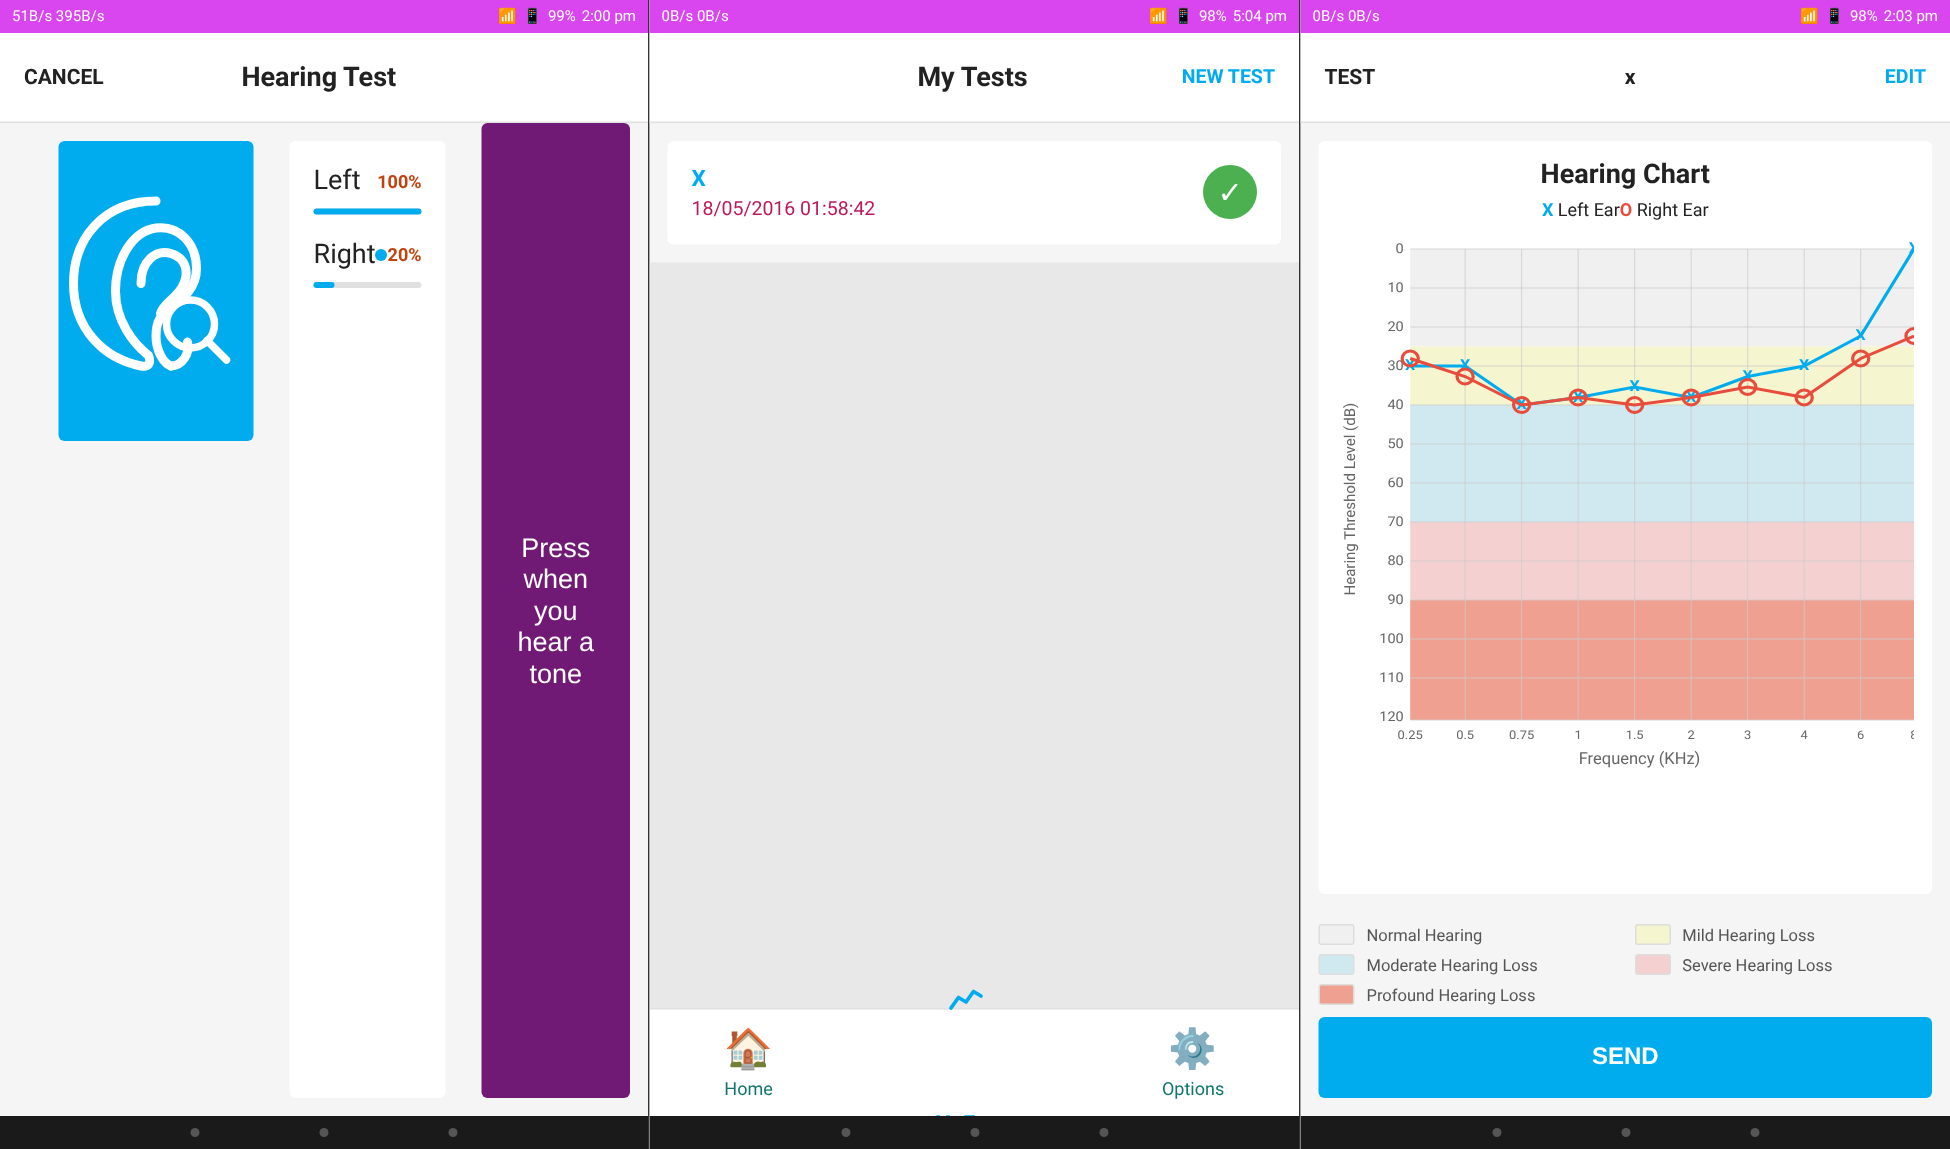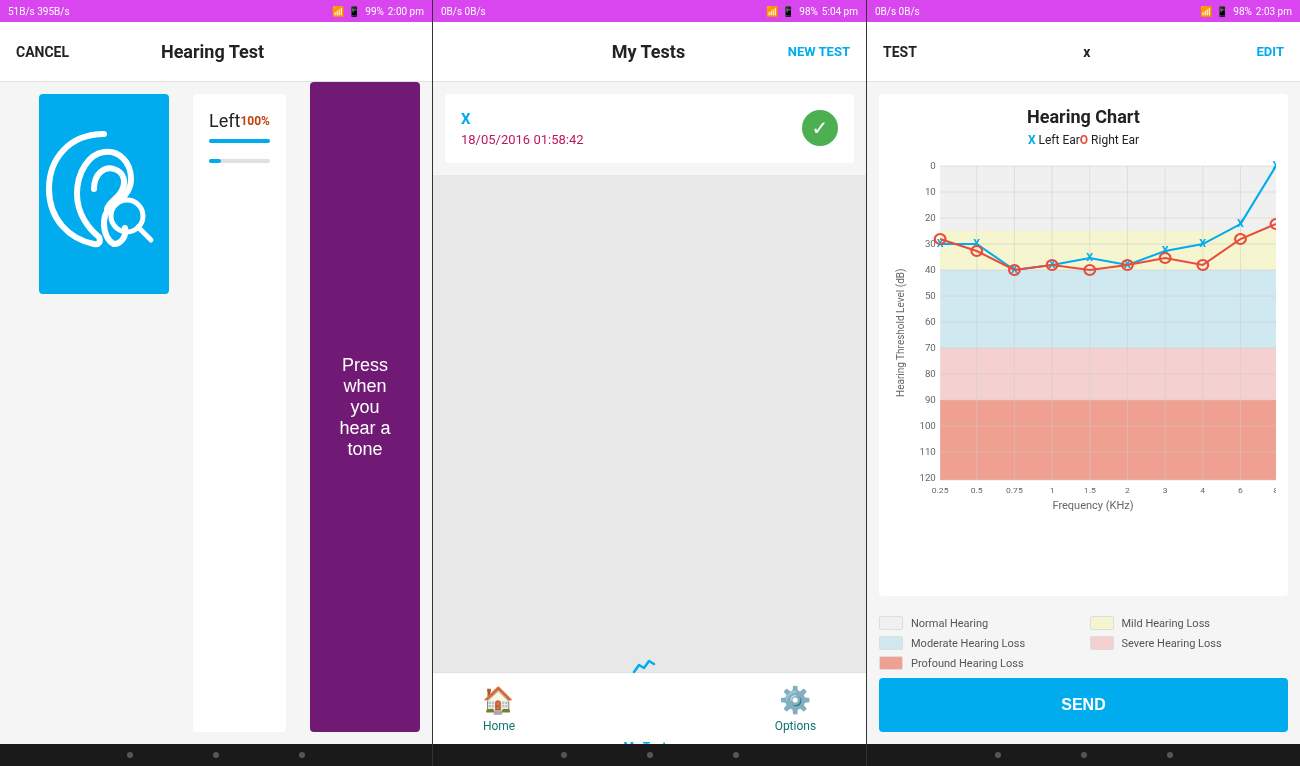--- a/index.html
+++ b/index.html
@@ -118,20 +118,25 @@
         <div class="progress-row">
           <div class="progress-label-row">
             <span class="progress-label">Left</span>
             <span class="progress-pct">100%</span>
           </div>
           <div class="progress-bar-bg">
             <div class="progress-bar-fill" style="width:100%"></div>
           </div>
         </div>
         <div class="progress-row">
+          <div class="progress-label-row">
+            <span class="progress-label">Right</span>
+            <span class="spinner-dot"></span>
+            <span class="progress-pct">20%</span>
+          </div>
           <div class="progress-bar-bg">
             <div class="progress-bar-fill" style="width:20%"></div>
           </div>
         </div>
       </div>
 
       <div style="flex:1"></div>
 
       <button class="press-btn">Press when you hear a tone</button>
     </div>

